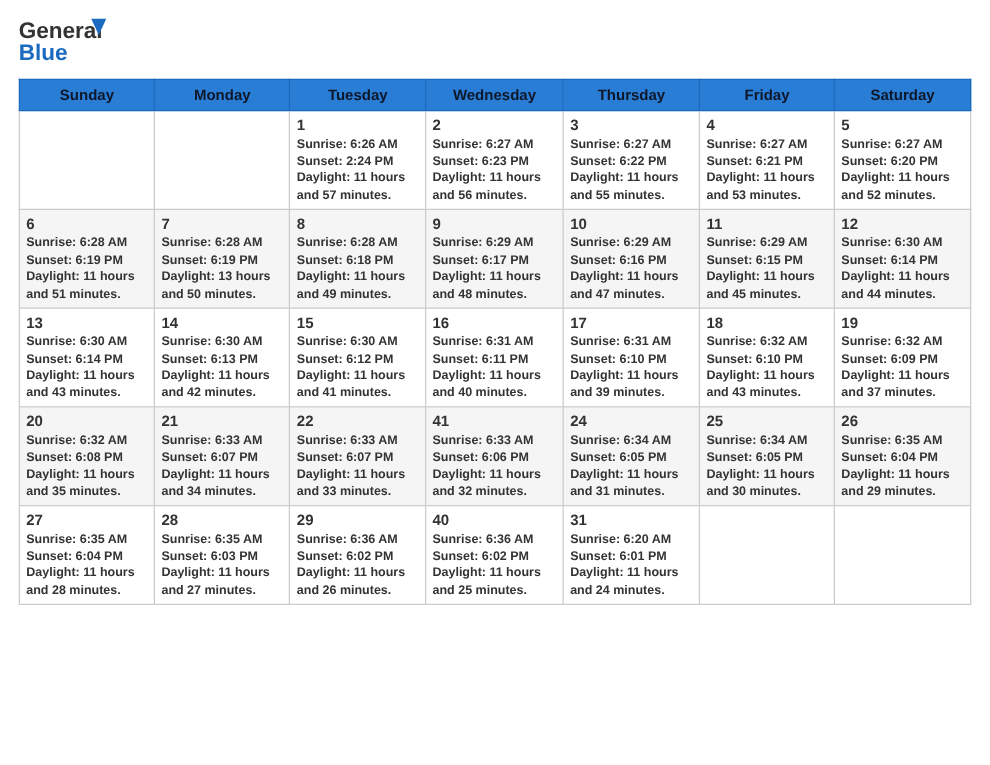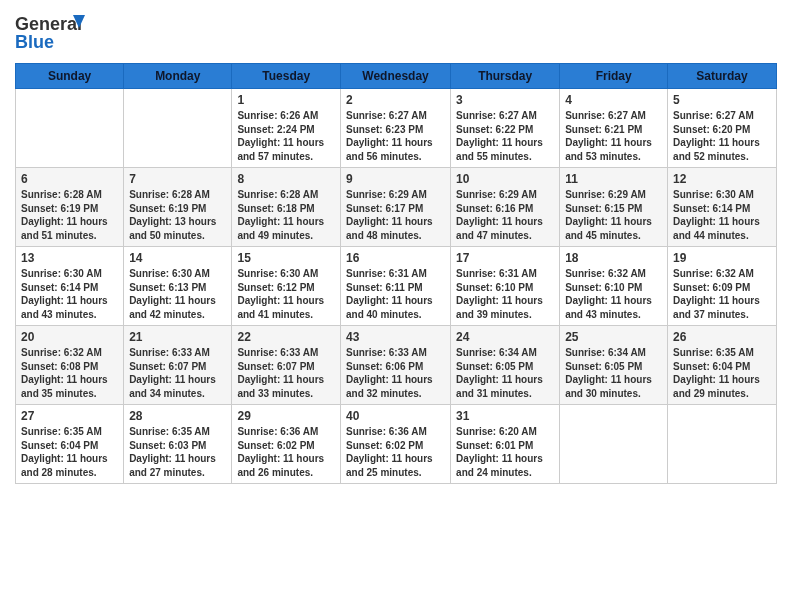--- a/index.html
+++ b/index.html
@@ -205,21 +205,21 @@
           </td>
           <td>
             <span class="day-num">21</span>
             <div class="cell-info"><span>Sunrise: 6:33 AM</span><br><span>Sunset: 6:07 PM</span><br><span>Daylight: 11 hours and 34 minutes.</span></div>
           </td>
           <td>
             <span class="day-num">22</span>
             <div class="cell-info"><span>Sunrise: 6:33 AM</span><br><span>Sunset: 6:07 PM</span><br><span>Daylight: 11 hours and 33 minutes.</span></div>
           </td>
           <td>
-            <span class="day-num">43</span>
+            <span class="day-num">41</span>
             <div class="cell-info"><span>Sunrise: 6:33 AM</span><br><span>Sunset: 6:06 PM</span><br><span>Daylight: 11 hours and 32 minutes.</span></div>
           </td>
           <td>
             <span class="day-num">24</span>
             <div class="cell-info"><span>Sunrise: 6:34 AM</span><br><span>Sunset: 6:05 PM</span><br><span>Daylight: 11 hours and 31 minutes.</span></div>
           </td>
           <td>
             <span class="day-num">25</span>
             <div class="cell-info"><span>Sunrise: 6:34 AM</span><br><span>Sunset: 6:05 PM</span><br><span>Daylight: 11 hours and 30 minutes.</span></div>
           </td>

